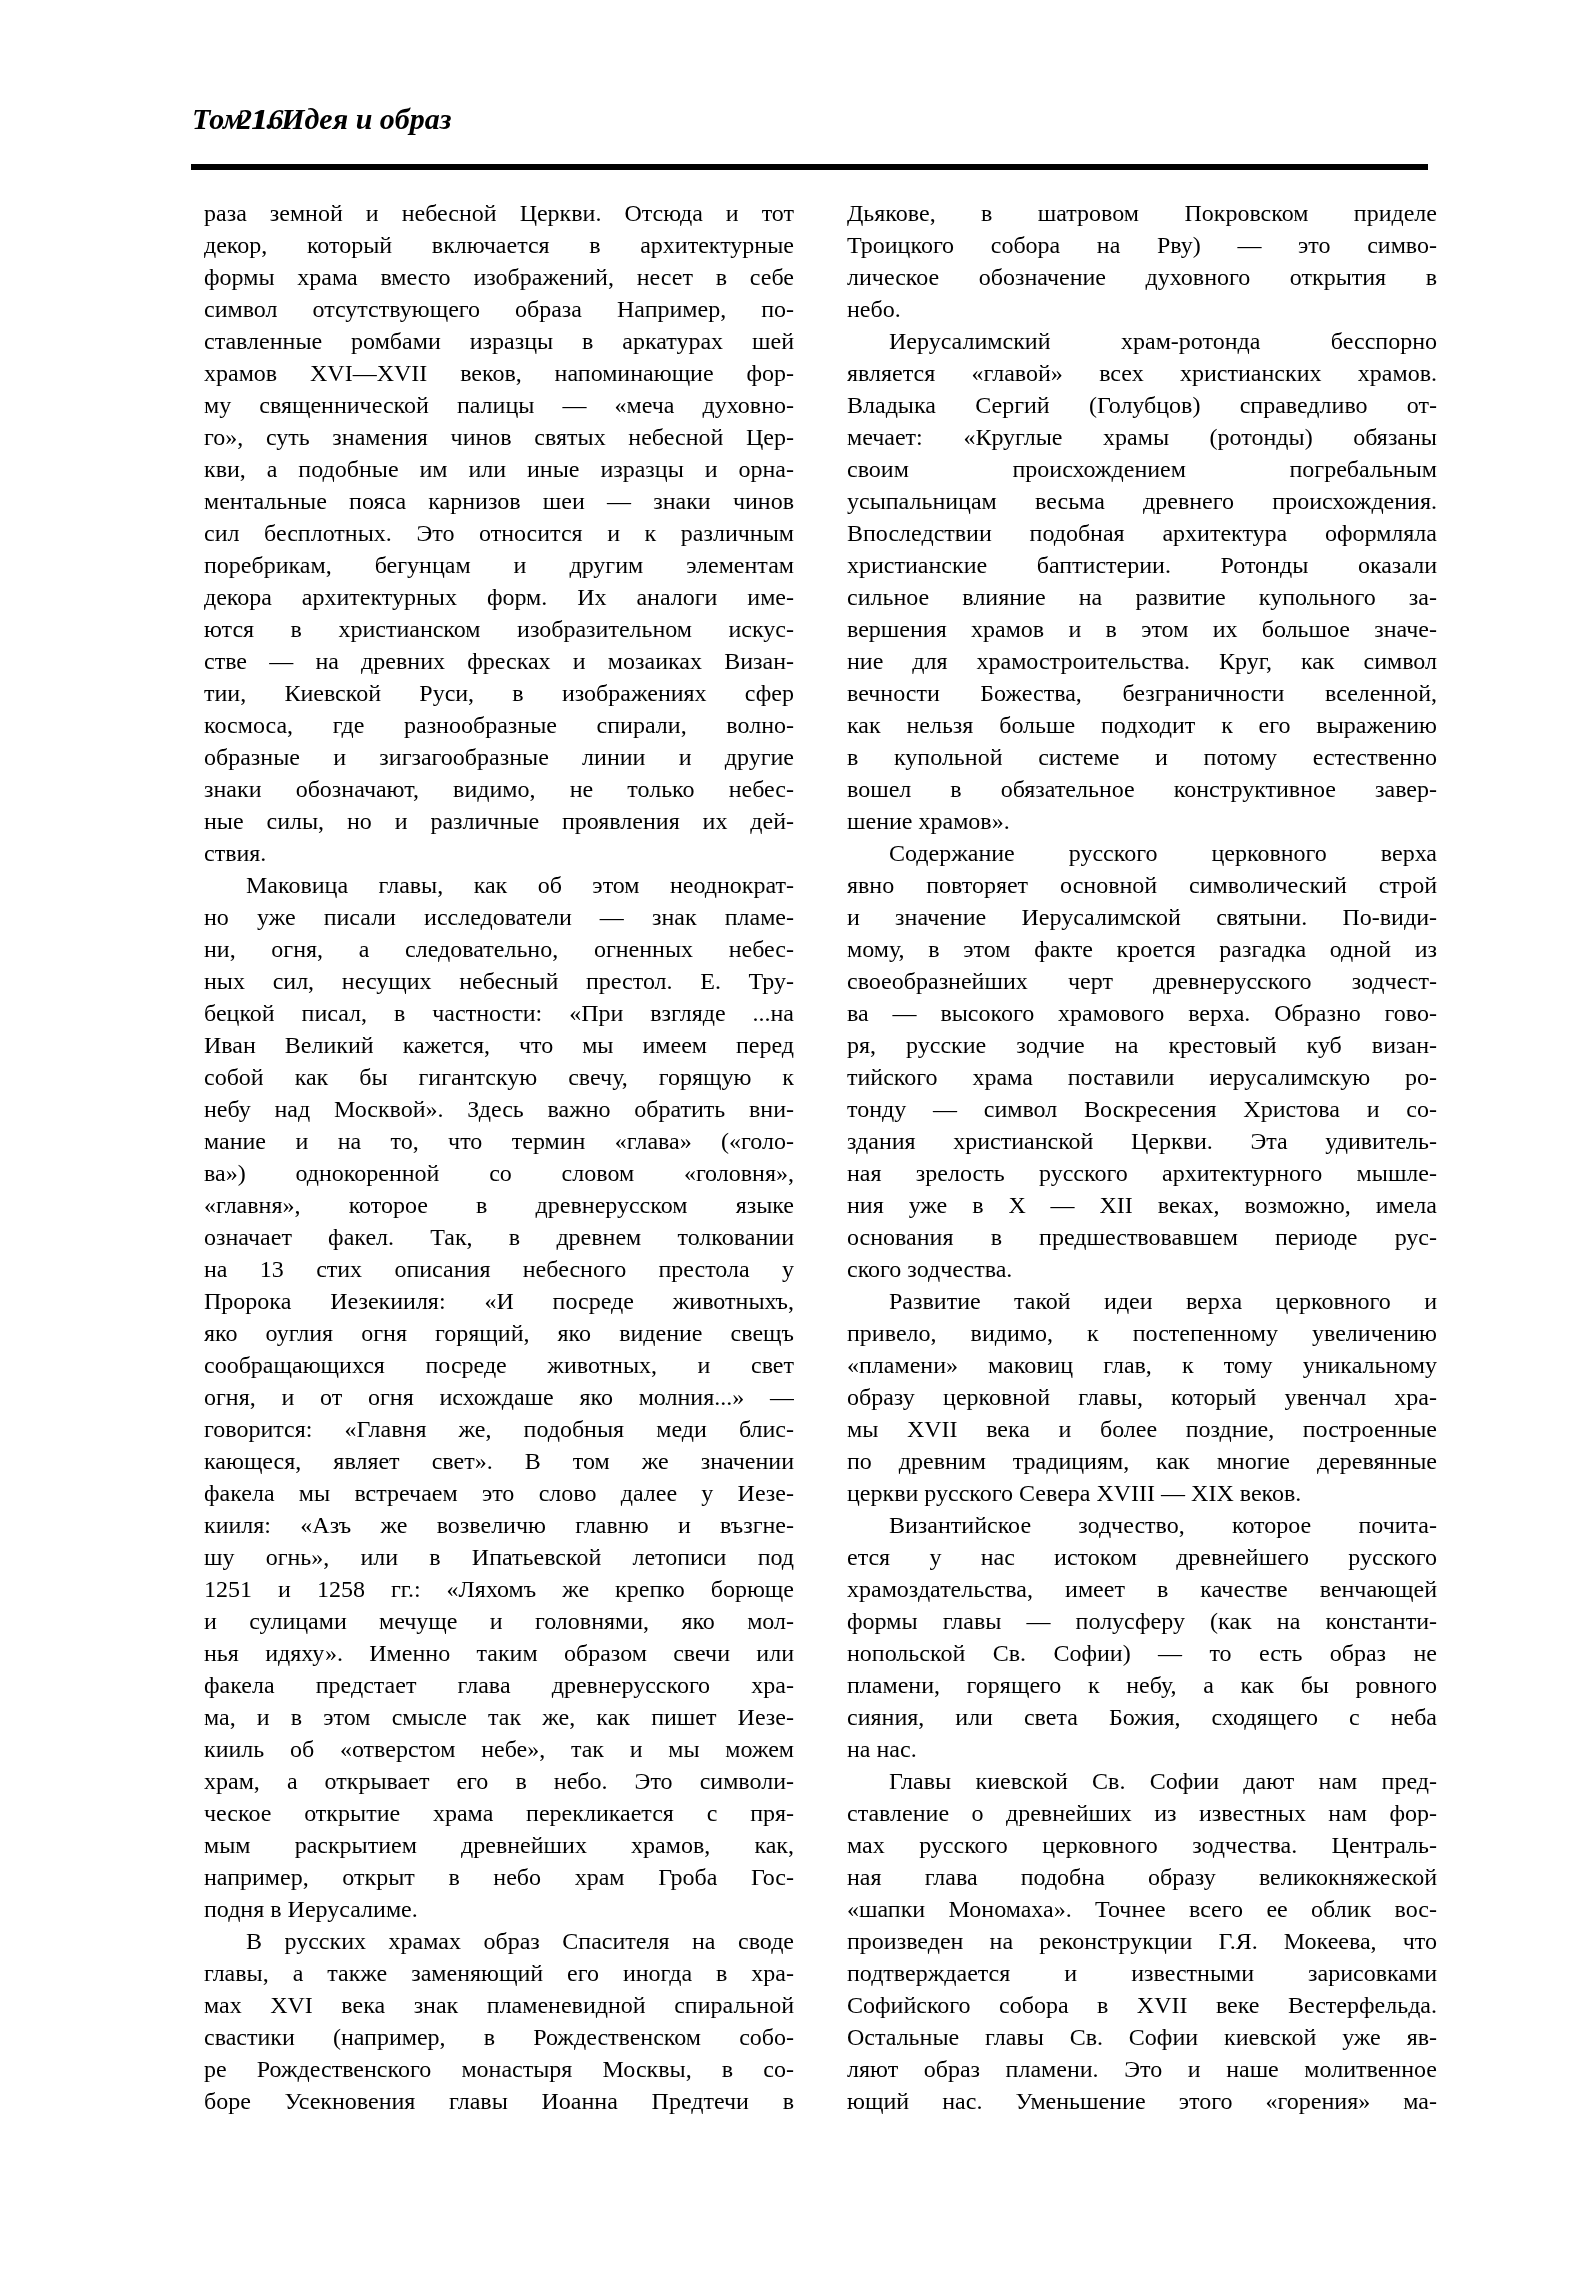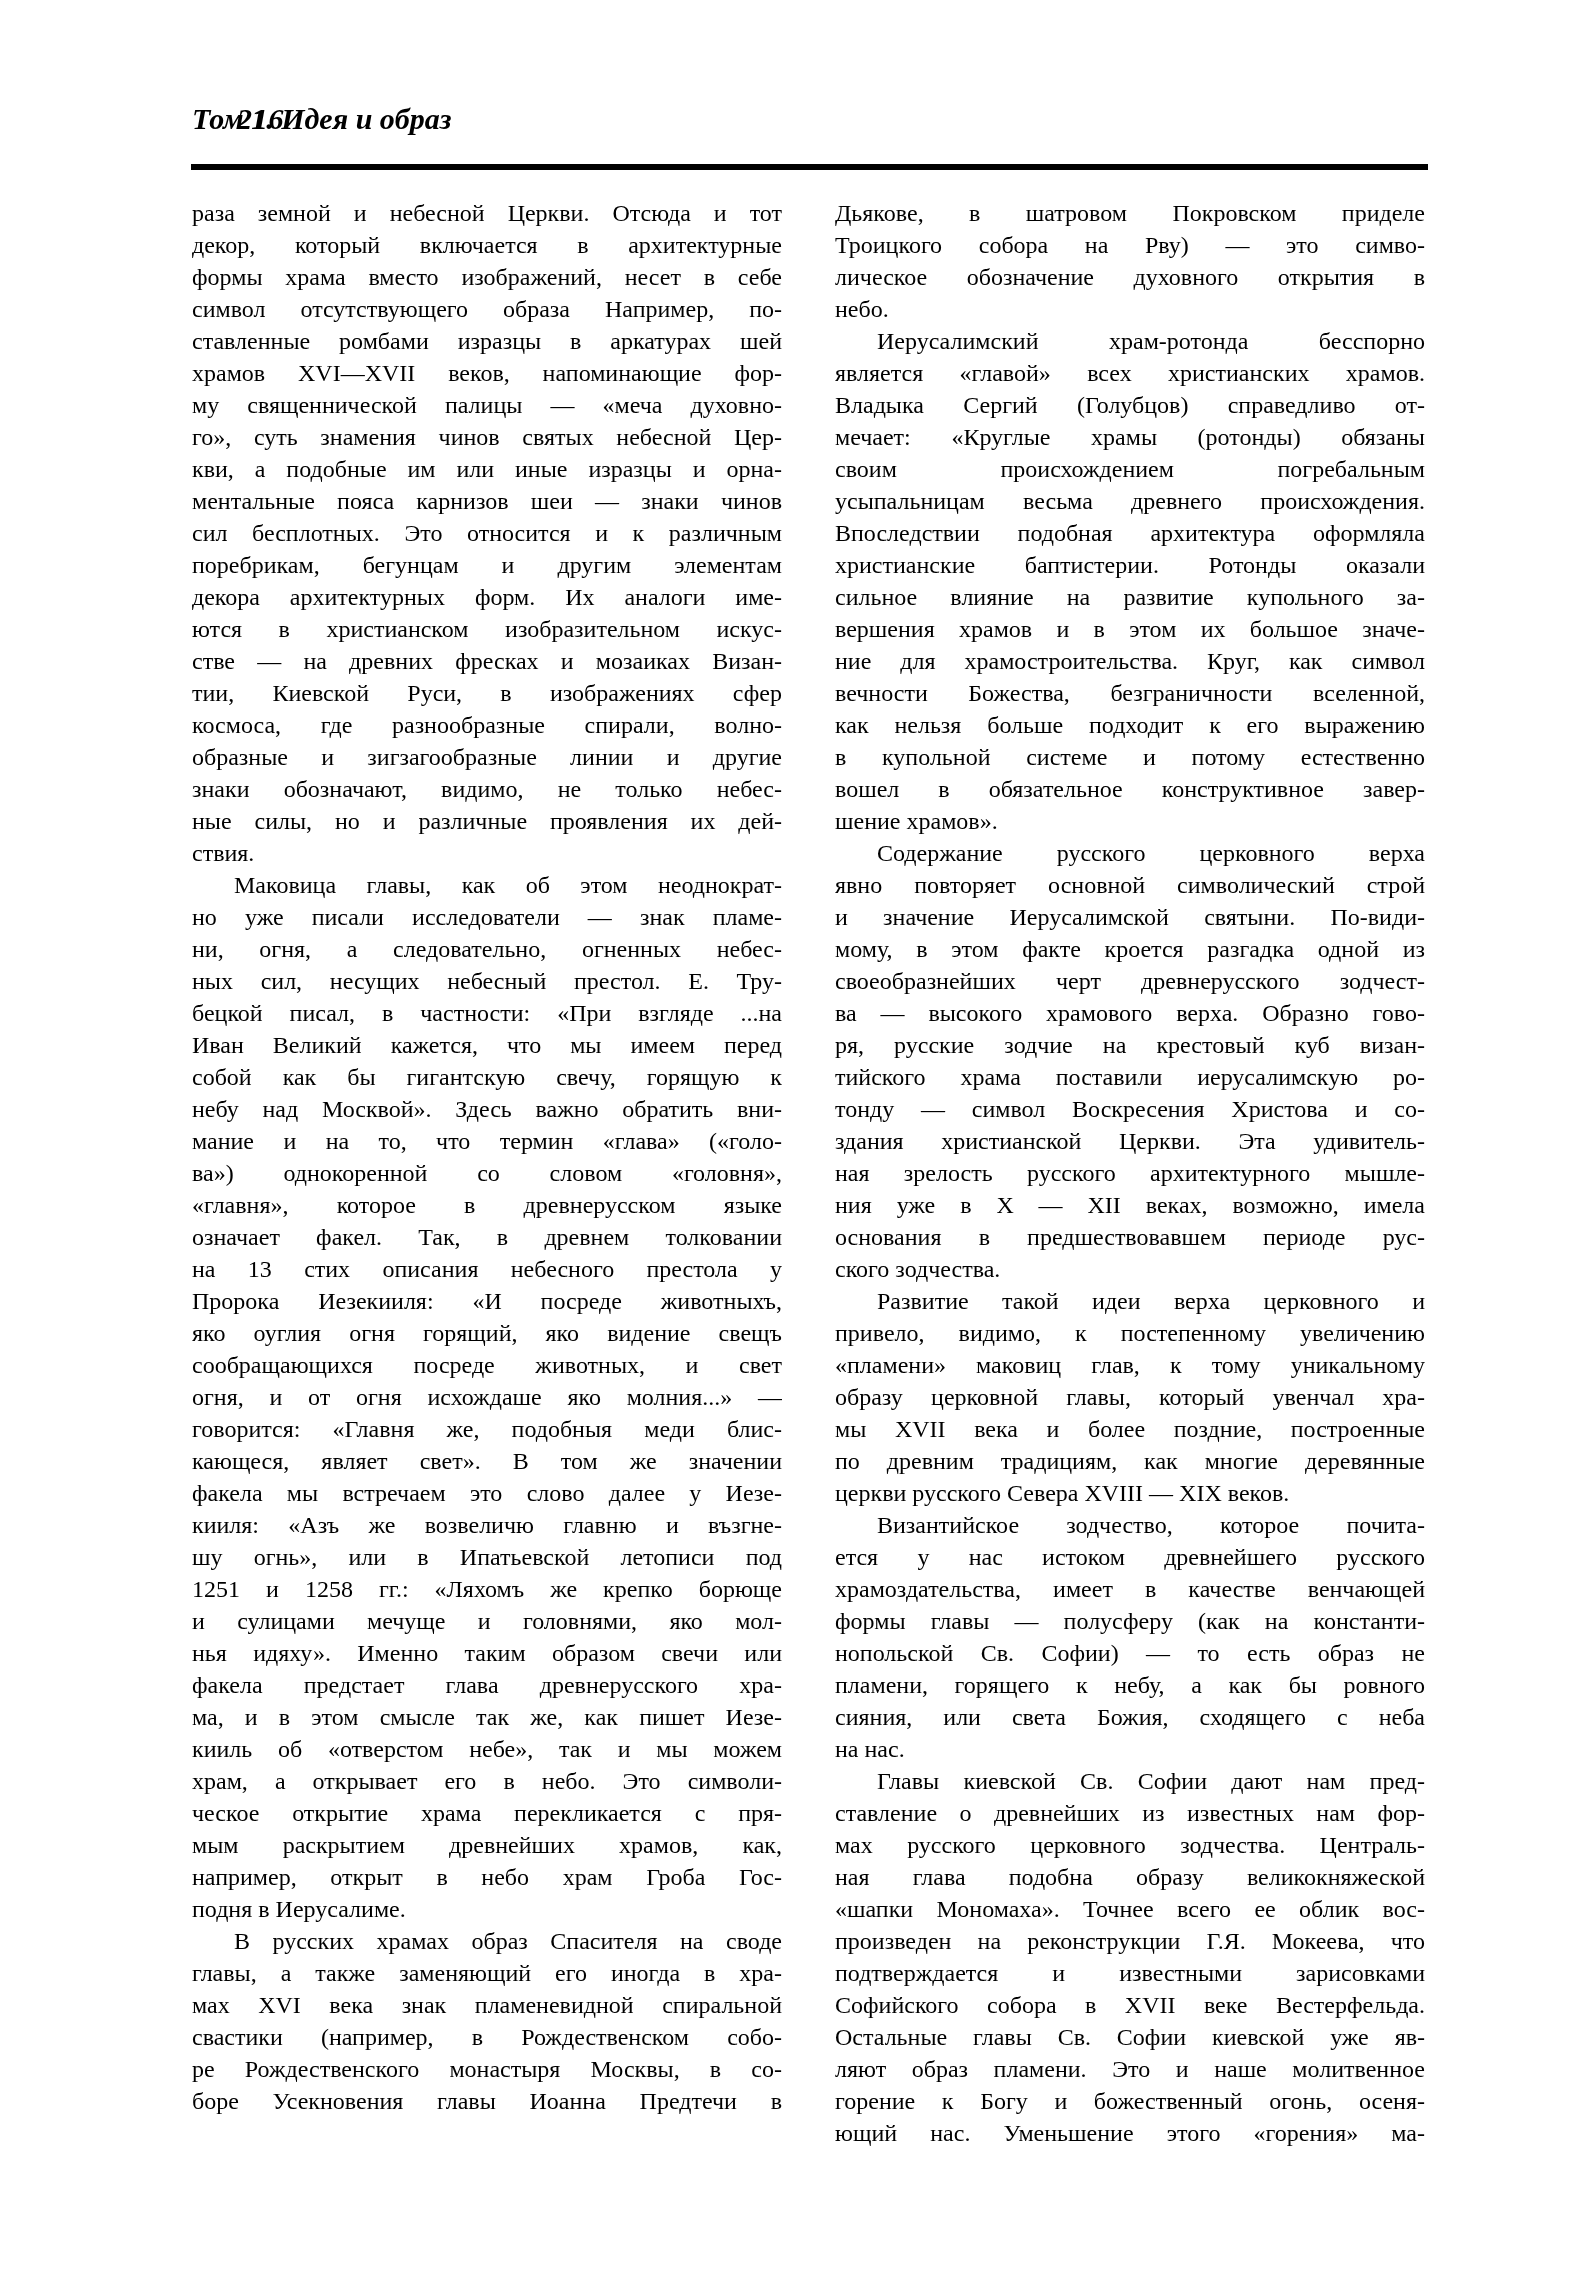--- a/index.html
+++ b/index.html
@@ -41,20 +41,21 @@
     left: 191px;
     top: 164px;
     width: 1237px;
     height: 6px;
     background: #000000;
   }
   .col {
     position: absolute;
     top: 197px;
     width: 590px;
+    margin-left: 12px;
   }
   .col-left  { left: 192px; }
   .col-right { left: 835px; }
   .line {
     font-size: 24px;
     line-height: 32px;
     height: 32px;
     text-align: justify;
     text-align-last: justify;
     text-justify: inter-word;
@@ -188,17 +189,16 @@
       <div class="line ind">Главы киевской Св. Софии дают нам пред-</div>
       <div class="line">ставление о древнейших из известных нам фор-</div>
       <div class="line">мах русского церковного зодчества. Централь-</div>
       <div class="line">ная глава подобна образу великокняжеской</div>
       <div class="line">«шапки Мономаха». Точнее всего ее облик вос-</div>
       <div class="line">произведен на реконструкции Г.Я. Мокеева, что</div>
       <div class="line">подтверждается и известными зарисовками</div>
       <div class="line">Софийского собора в XVII веке Вестерфельда.</div>
       <div class="line">Остальные главы Св. Софии киевской уже яв-</div>
       <div class="line">ляют образ пламени. Это и наше молитвенное</div>
-      <div class="line">горение к Богу и божественный огонь, осеня-</div>
       <div class="line">ющий нас. Уменьшение этого «горения» ма-</div>
     </div>
 </div>
 
 
 </body></html>

